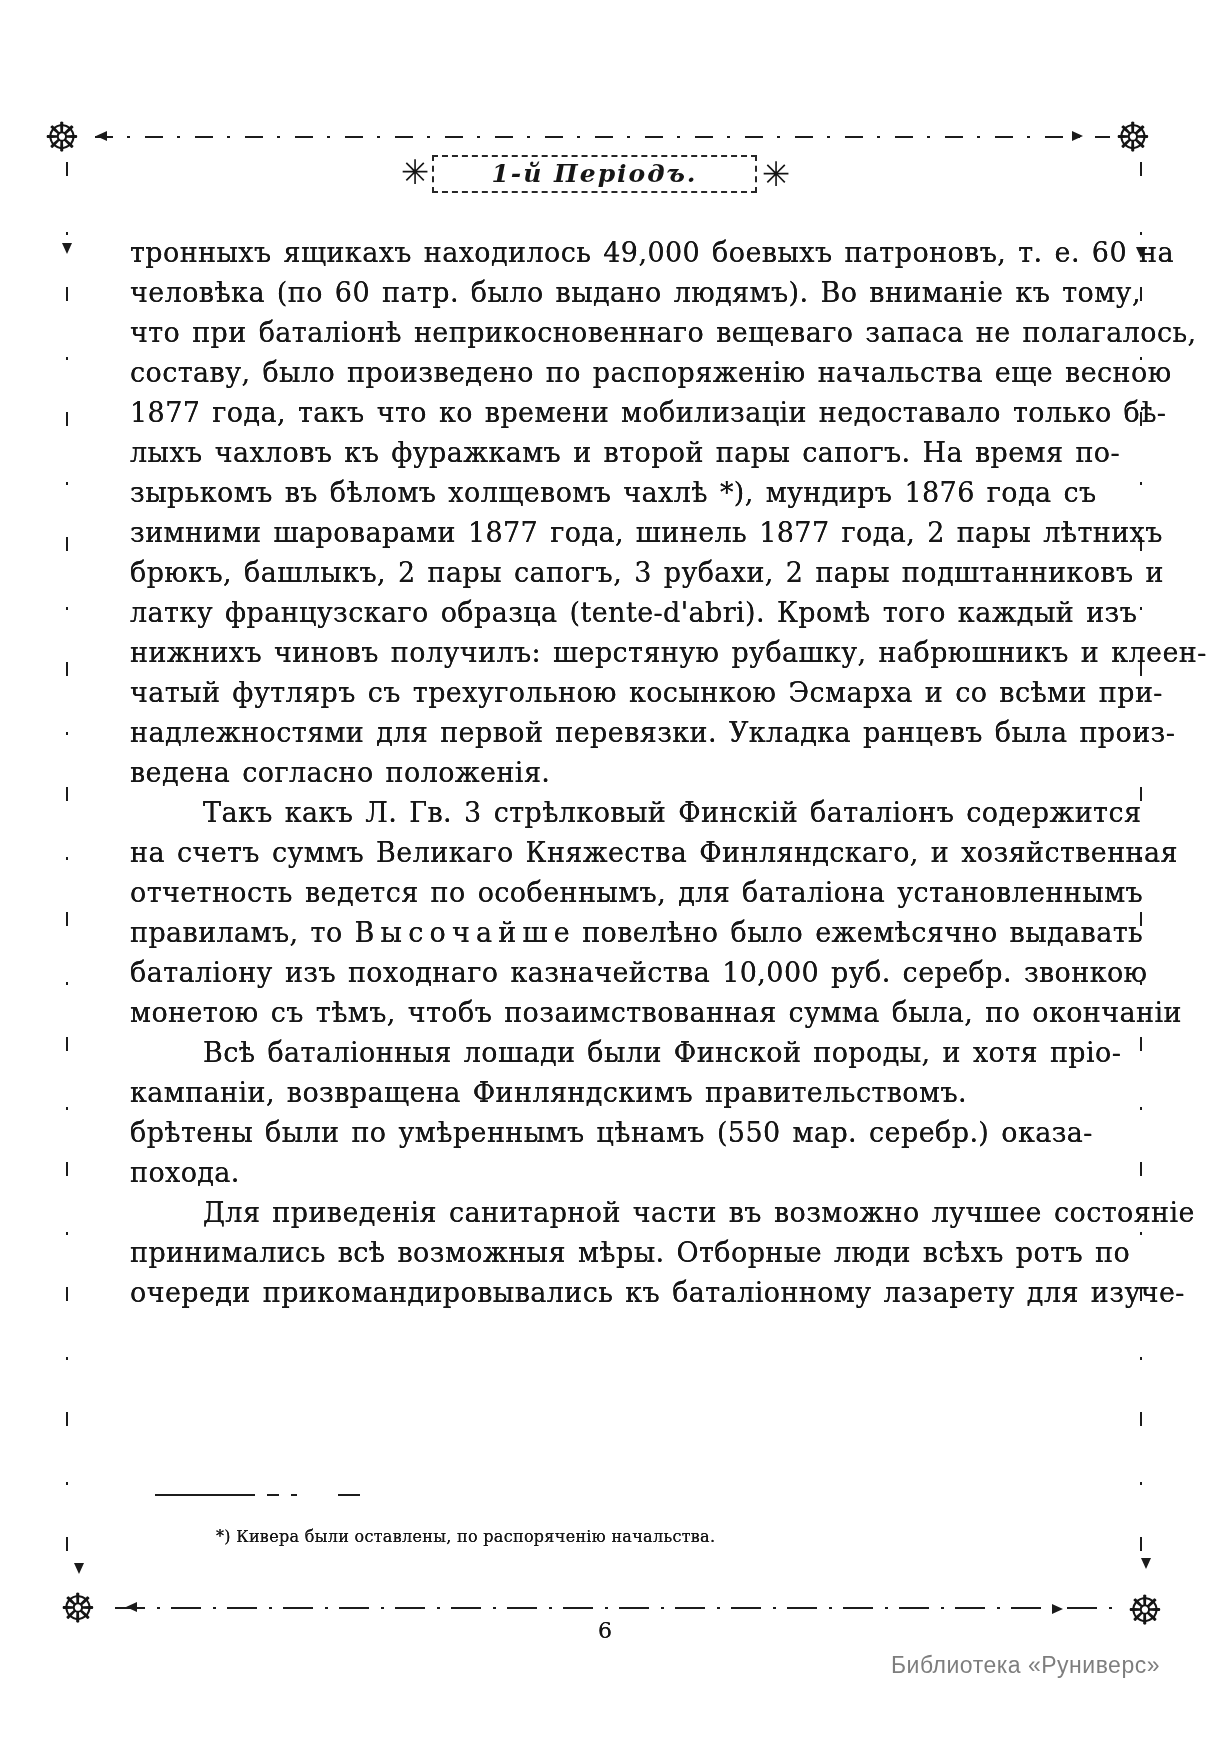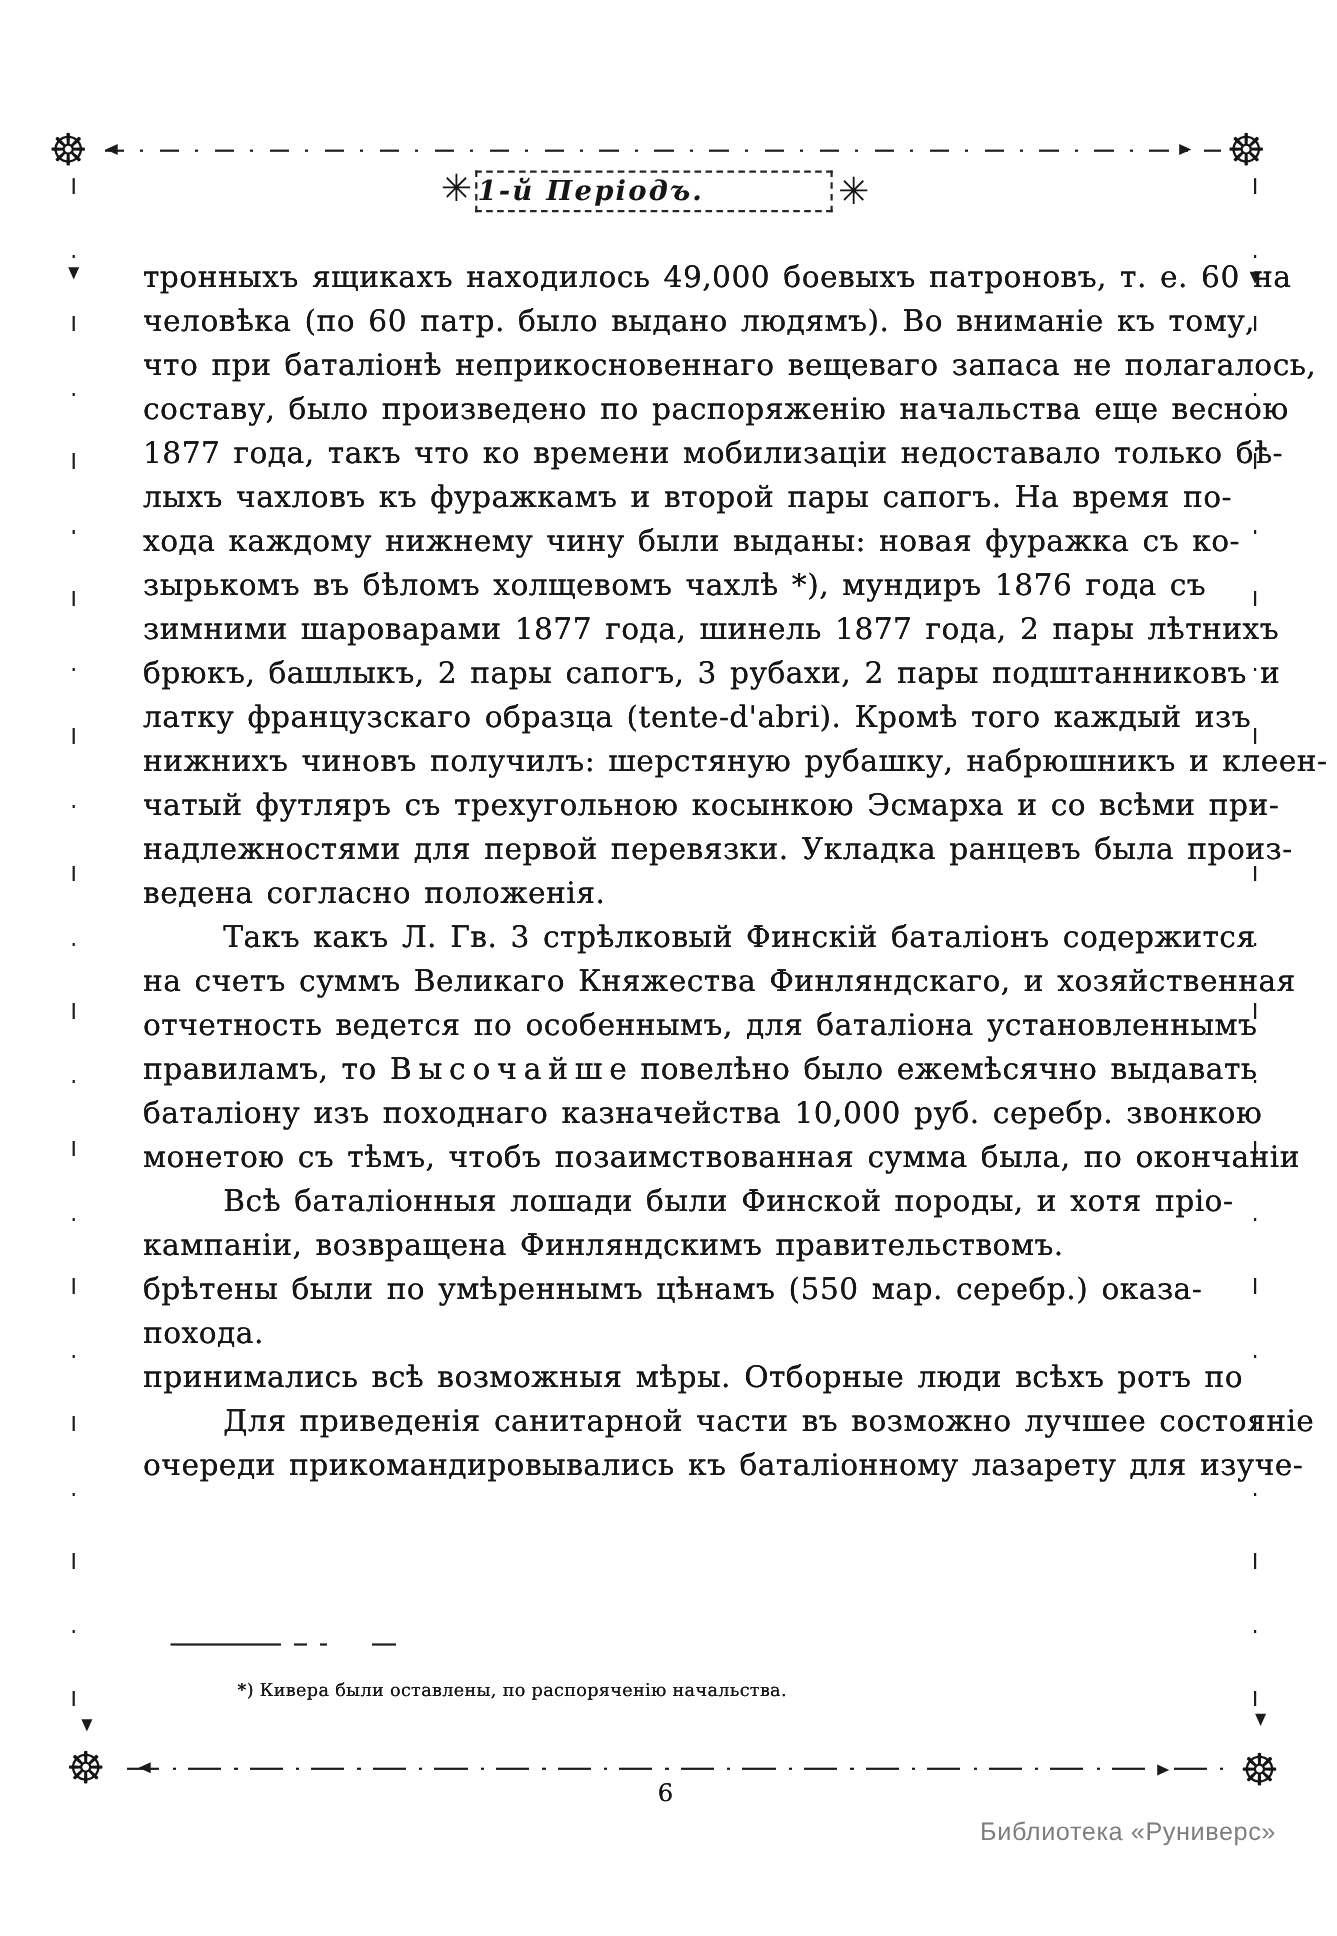--- a/index.html
+++ b/index.html
@@ -21,21 +21,21 @@
   .v-rule { position:absolute; width:2px;
     background:repeating-linear-gradient(180deg,#1c1c1c 0 14px,transparent 14px 70px,#1c1c1c 70px 73px,transparent 73px 125px); }
   .arr { position:absolute; width:0; height:0; }
   .arr.left  { border-top:5px solid transparent; border-bottom:5px solid transparent; border-right:11px solid #1b1b1b; }
   .arr.right { border-top:5px solid transparent; border-bottom:5px solid transparent; border-left:11px solid #1b1b1b; }
   .arr.down  { border-left:5px solid transparent; border-right:5px solid transparent; border-top:11px solid #1b1b1b; }
   
   .head-box {
     position:absolute; left:432px; top:155px; width:325px; height:38px;
     border:2px dashed #262626; box-sizing:border-box;
-    display:flex; align-items:center; justify-content:flex-start;
+    display:flex; align-items:center; justify-content:center;
   }
   .head-title {
     font-style:italic; font-weight:600; font-size:25px; letter-spacing:2px;
     white-space:nowrap; transform:translateY(-1px);
   }
   .head-orn {
     position:absolute; font-size:34px; line-height:1; color:#141414;
     transform:translate(-50%,-50%); font-family:"DejaVu Sans",sans-serif;
   }
   
@@ -105,21 +105,20 @@
 
       <div class="line">что при баталіонѣ неприкосновеннаго вещеваго запаса не полагалось,</div>
 
 
       <div class="line">составу, было произведено по распоряженію начальства еще весною</div>
 
       <div class="line">1877 года, такъ что ко времени мобилизаціи недоставало только бѣ-</div>
 
       <div class="line">лыхъ чахловъ къ фуражкамъ и второй пары сапогъ.  На время по-</div>
 
-      <div class="line">хода каждому нижнему чину были выданы: новая фуражка съ ко-</div>
 
       <div class="line">зырькомъ въ бѣломъ холщевомъ чахлѣ *), мундиръ 1876 года съ</div>
 
       <div class="line">зимними шароварами 1877 года, шинель 1877 года, 2 пары лѣтнихъ</div>
 
       <div class="line">брюкъ, башлыкъ, 2 пары сапогъ, 3 рубахи, 2 пары подштанниковъ и</div>
 
 
       <div class="line">латку французскаго образца (tente-d'abri).  Кромѣ того каждый изъ</div>
 
@@ -145,23 +144,23 @@
 
       <div class="line ind">Всѣ баталіонныя лошади были Финской породы, и хотя пріо-</div>
 
       <div class="line end">кампаніи, возвращена Финляндскимъ правительствомъ.</div>
 
       <div class="line">брѣтены были по умѣреннымъ цѣнамъ (550 мар. серебр.) оказа-</div>
 
 
       <div class="line end">похода.</div>
 
+      <div class="line ind">Для приведенія санитарной части въ возможно лучшее состояніе</div>
+
       <div class="line">принимались всѣ возможныя мѣры.  Отборные люди всѣхъ ротъ по</div>
-
-      <div class="line ind">Для приведенія санитарной части въ возможно лучшее состояніе</div>
 
       <div class="line">очереди прикомандировывались къ баталіонному лазарету для изуче-</div>
     </div>
 
   <div class="fn-rule"></div>
   <div class="footnote">*) Кивера были оставлены, по распоряченію начальства.</div>
 
   <div class="page-number">6</div>
   <div class="watermark">Библиотека «Руниверс»</div>
 

